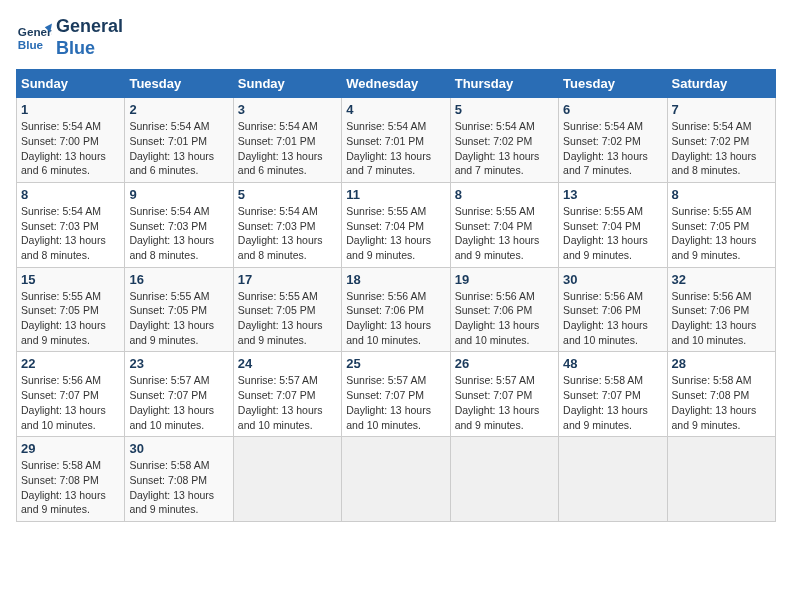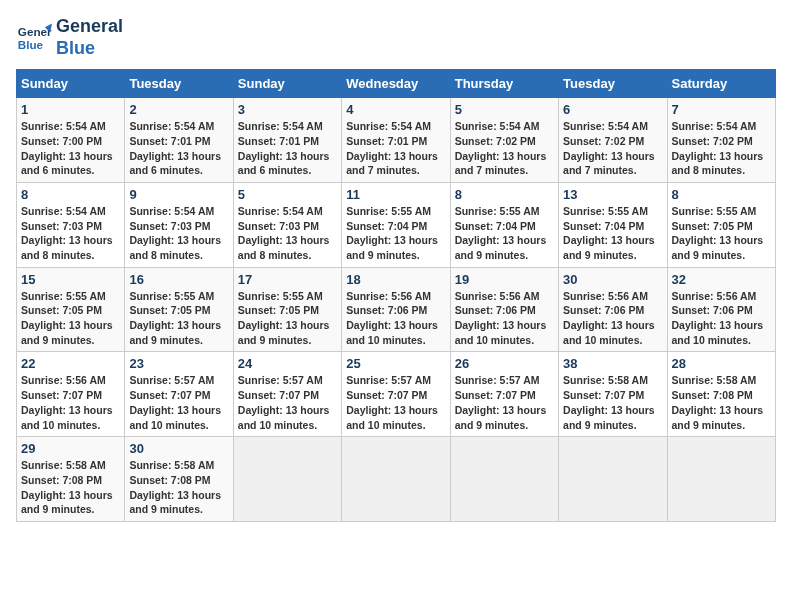--- a/index.html
+++ b/index.html
@@ -72,21 +72,20 @@
       font-size: 13px;
       font-weight: bold;
       color: #1a3a5c;
       display: block;
       margin-bottom: 2px;
     }
     .day-info {
       color: #333;
       font-size: 10.5px;
       line-height: 1.4;
-      font-weight: bold;
     }
     td.empty {
       background: #f0f0f0 !important;
     }
   </style>
 </head>
 <body>
 
 <div class="header">
   <div class="logo">
@@ -221,21 +220,21 @@
       </td>
         <td>
         <span class="day-num">25</span>
         <span class="day-info">Sunrise: 5:57 AM<br>Sunset: 7:07 PM<br>Daylight: 13 hours and 10 minutes.</span>
       </td>
         <td>
         <span class="day-num">26</span>
         <span class="day-info">Sunrise: 5:57 AM<br>Sunset: 7:07 PM<br>Daylight: 13 hours and 9 minutes.</span>
       </td>
         <td>
-        <span class="day-num">38</span>
+        <span class="day-num">48</span>
         <span class="day-info">Sunrise: 5:58 AM<br>Sunset: 7:07 PM<br>Daylight: 13 hours and 9 minutes.</span>
       </td>
         <td>
         <span class="day-num">28</span>
         <span class="day-info">Sunrise: 5:58 AM<br>Sunset: 7:08 PM<br>Daylight: 13 hours and 9 minutes.</span>
       </td>
       </tr>
       <tr>
         <td>
         <span class="day-num">29</span>

